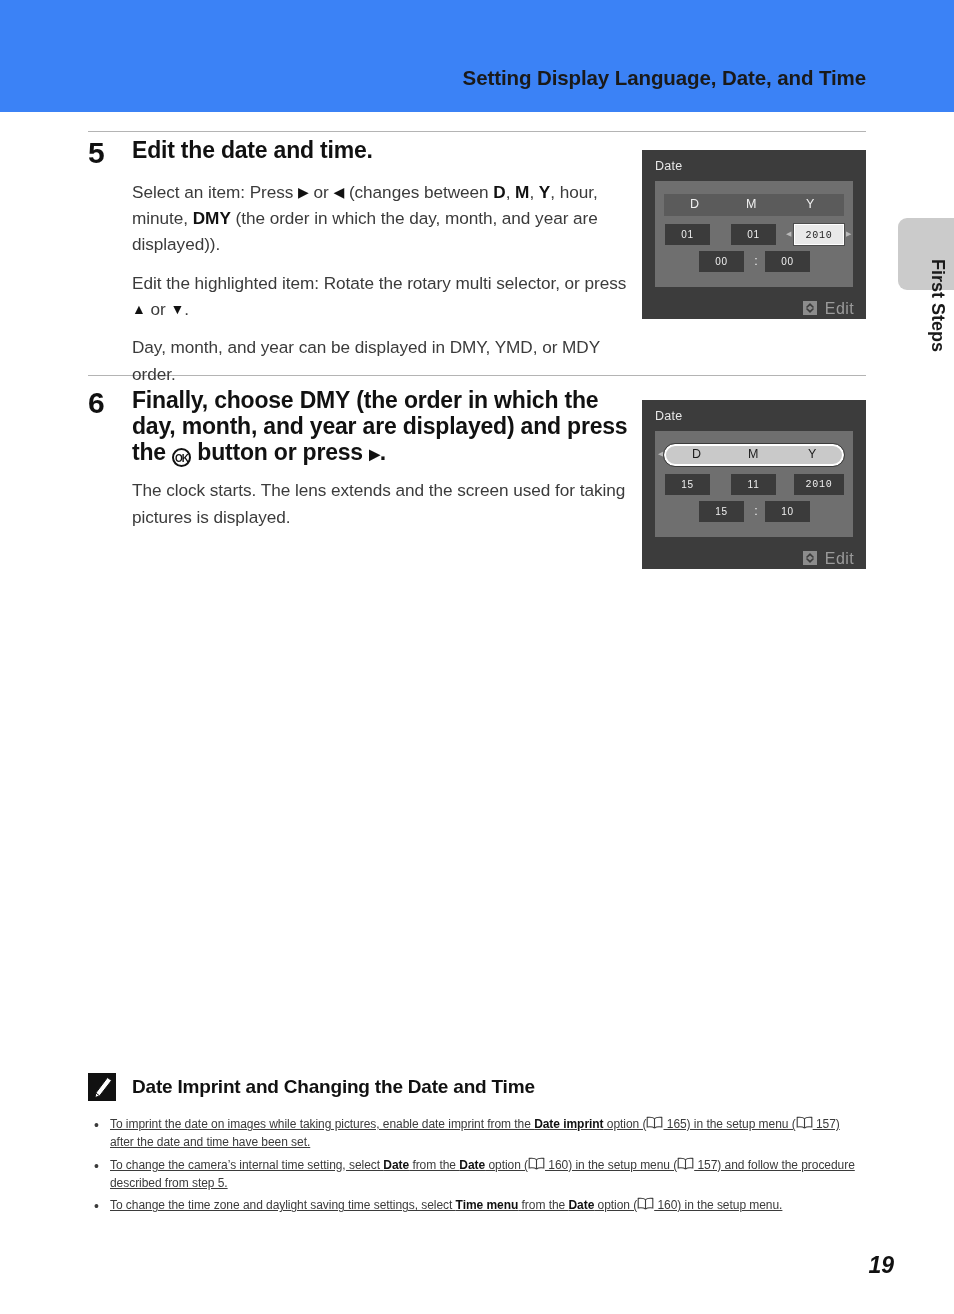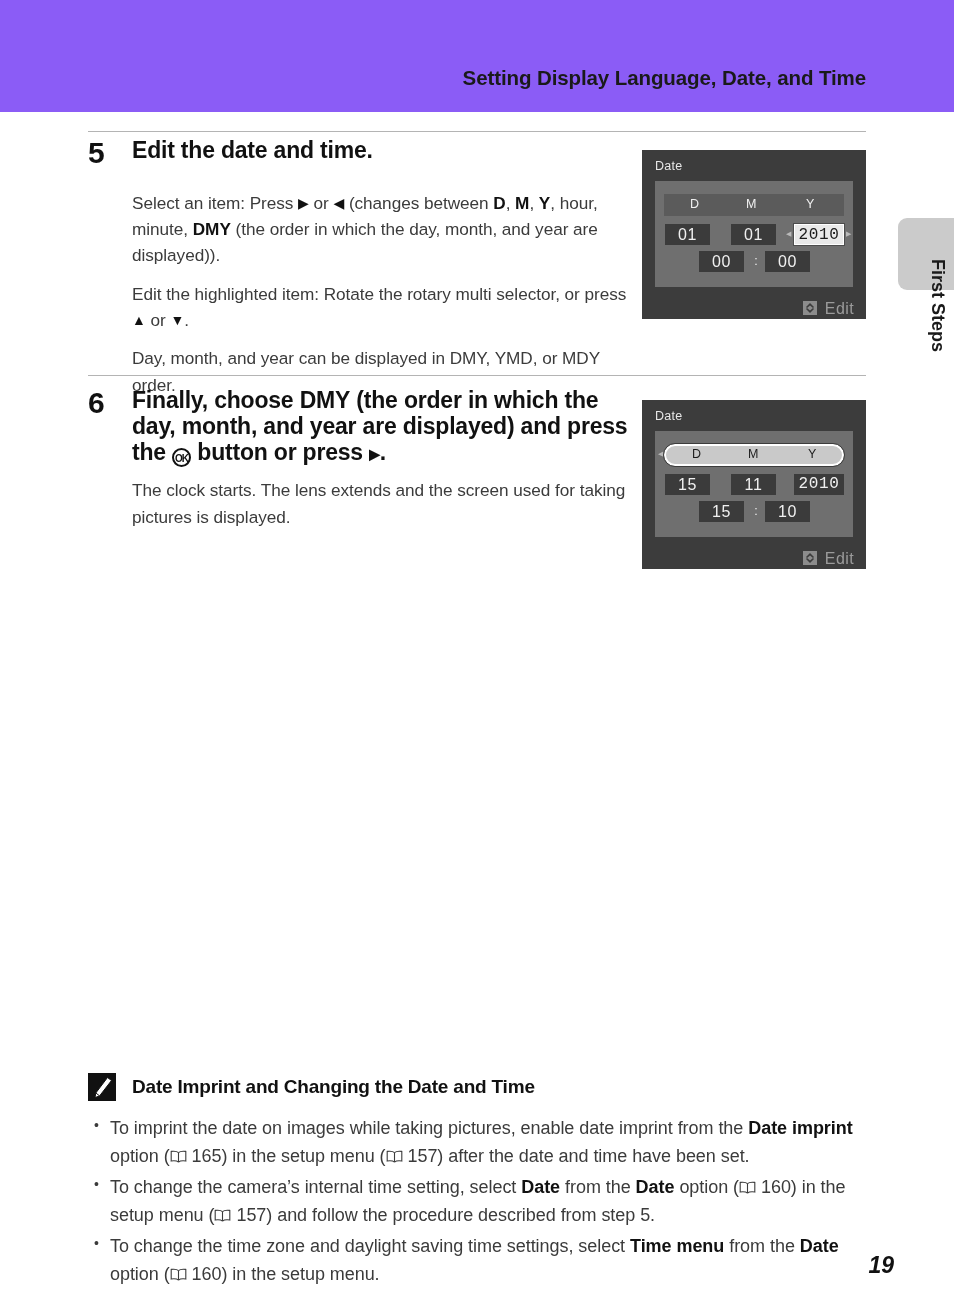--- a/index.html
+++ b/index.html
@@ -15,21 +15,21 @@
     color: #1a1a1a;
     overflow: hidden;
   }
 
   
   .header-band {
     position: absolute;
     left: 0; top: 0;
     width: 954px;
     height: 112px;
-    background: #8b5cf6;
+    background: #3b82f6;
   }
   .header-title {
     position: absolute;
     right: 88px;
     top: 66px;
     font-size: 20.5px;
     font-weight: 600;
     letter-spacing: -0.1px;
     color: #1a1a1a;
     white-space: nowrap;
@@ -100,21 +100,21 @@
   }
   .step-head b { font-weight: bold; }
   .step-para {
     font-size: 17.2px;
     line-height: 1.53;
     color: #3b3b3b;
     margin-top: 12px;
     letter-spacing: -0.05px;
   }
   .step-para b { font-weight: bold; color: #111; }
-  .step-para.first { margin-top: 26px; }
+  .step-para.first { margin-top: 15px; }
 
   
   .tri {
     display: inline-block;
     font-size: 14px;
     line-height: 1;
     position: relative;
     top: -1px;
     color: #111;
   }
@@ -196,21 +196,21 @@
   .dmy-row.sel span { color: #1d1d1d; top: 1px; }
   .dmy-row .c-d { left: 26px; }
   .dmy-row .c-m { left: 82px; }
   .dmy-row .c-y { left: 142px; }
 
   .val {
     position: absolute;
     height: 21px;
     background: #3b3b3b;
     color: #f0f0f0;
-    font-size: 16px;
+    font-size: 10px;
     line-height: 21px;
     text-align: center;
     letter-spacing: 0.7px;
     box-sizing: border-box;
   }
   .val.hl {
     background: #e9e9e9;
     color: #1b1b1b;
     border: 1px solid #ffffff;
     outline: 1px solid #4d4d4d;
@@ -291,25 +291,26 @@
     font-weight: bold;
     color: #111;
     letter-spacing: -0.2px;
   }
   .note-list {
     margin-top: 12px;
   }
   .note-item {
     position: relative;
     padding-left: 22px;
-    font-size: 18px;
+    font-size: 12px;
     line-height: 1.53;
     color: #3b3b3b;
     margin-bottom: 4px;
     letter-spacing: -0.05px;
+    text-decoration: underline;
   }
   .note-item::before {
     content: "\2022";
     position: absolute;
     left: 6px;
     top: 0;
     color: #3b3b3b;
     font-size: 14px;
   }
   .note-item b { font-weight: bold; color: #111; }

